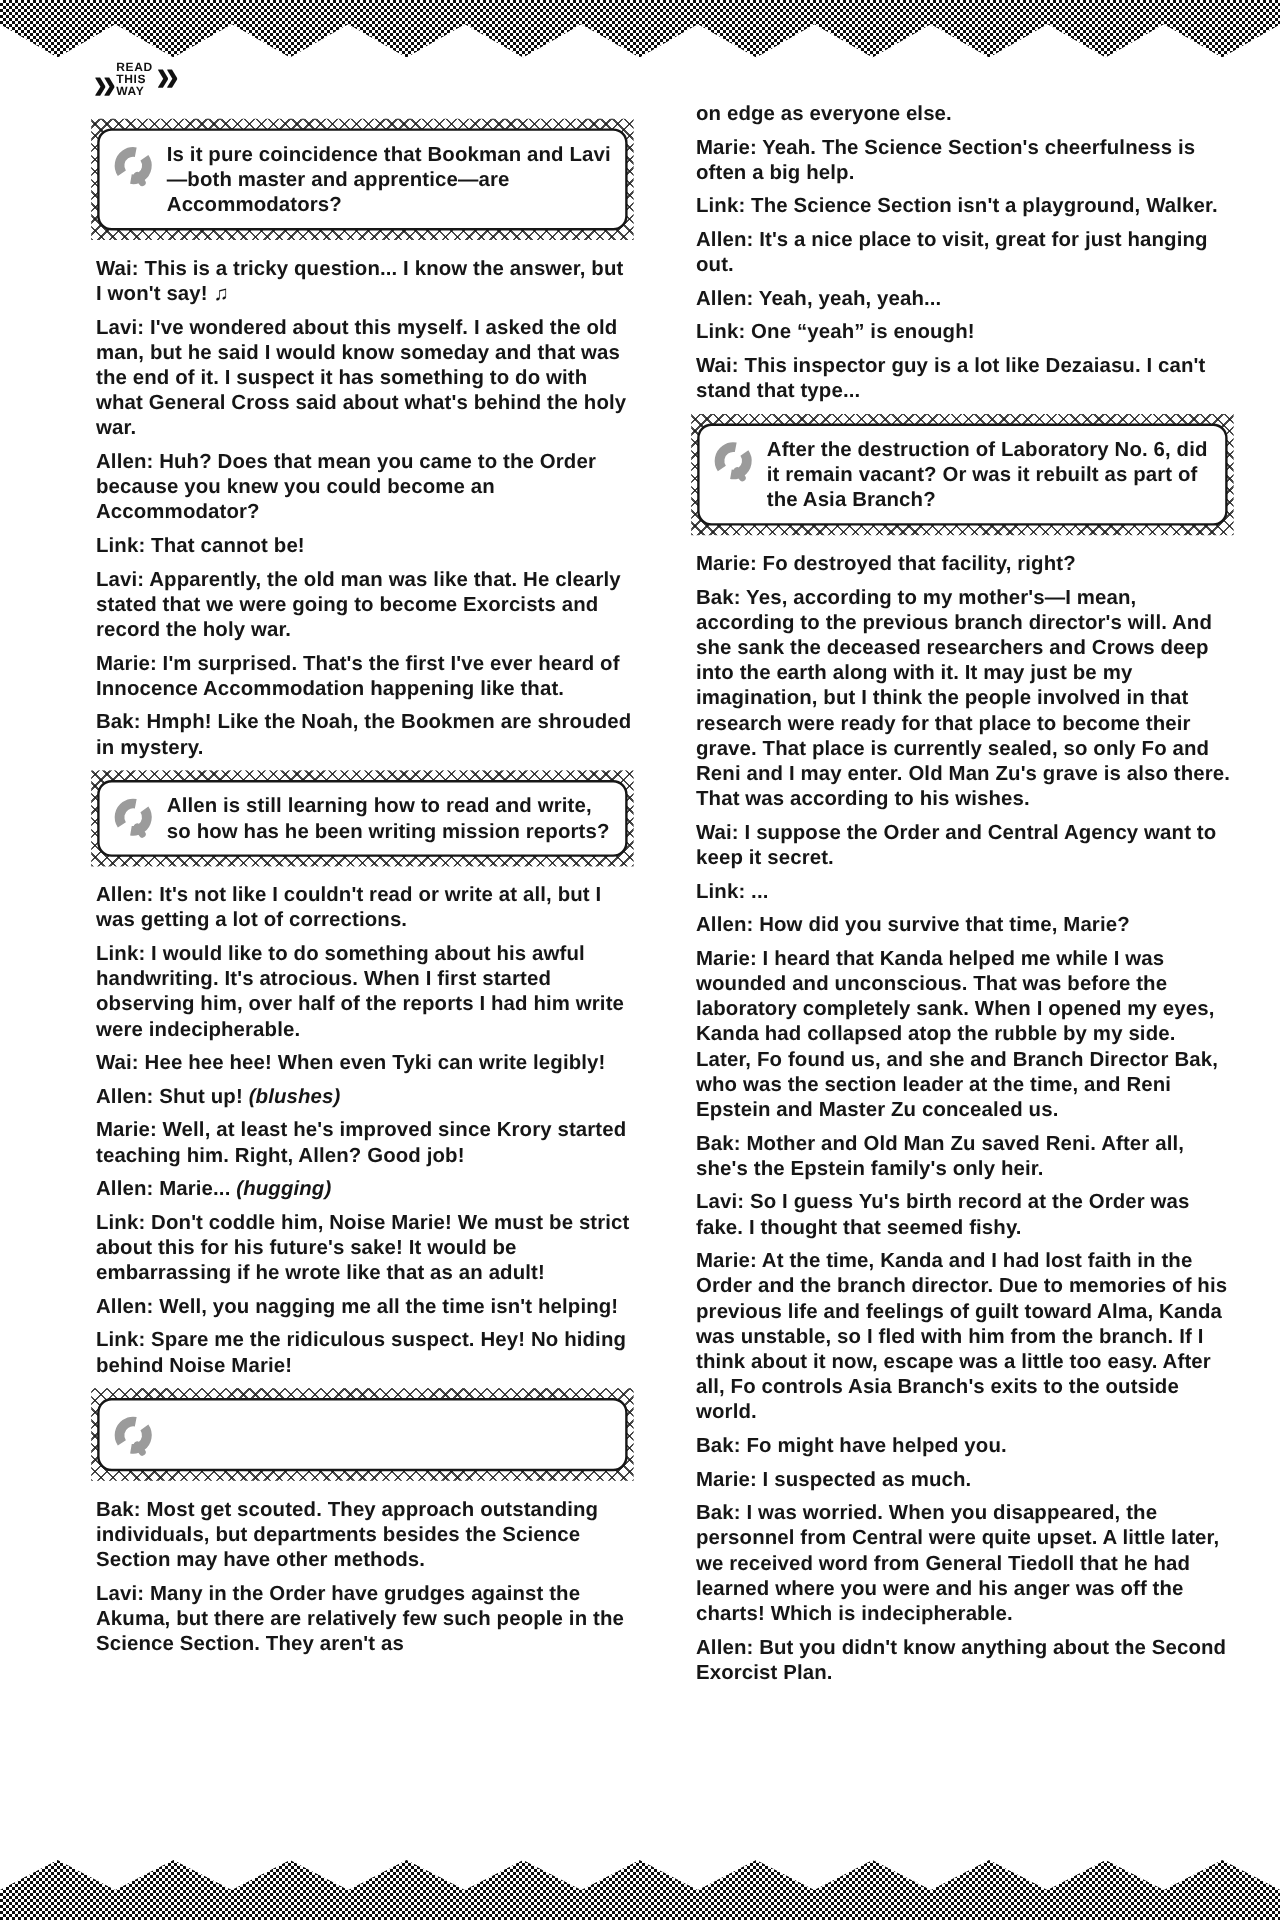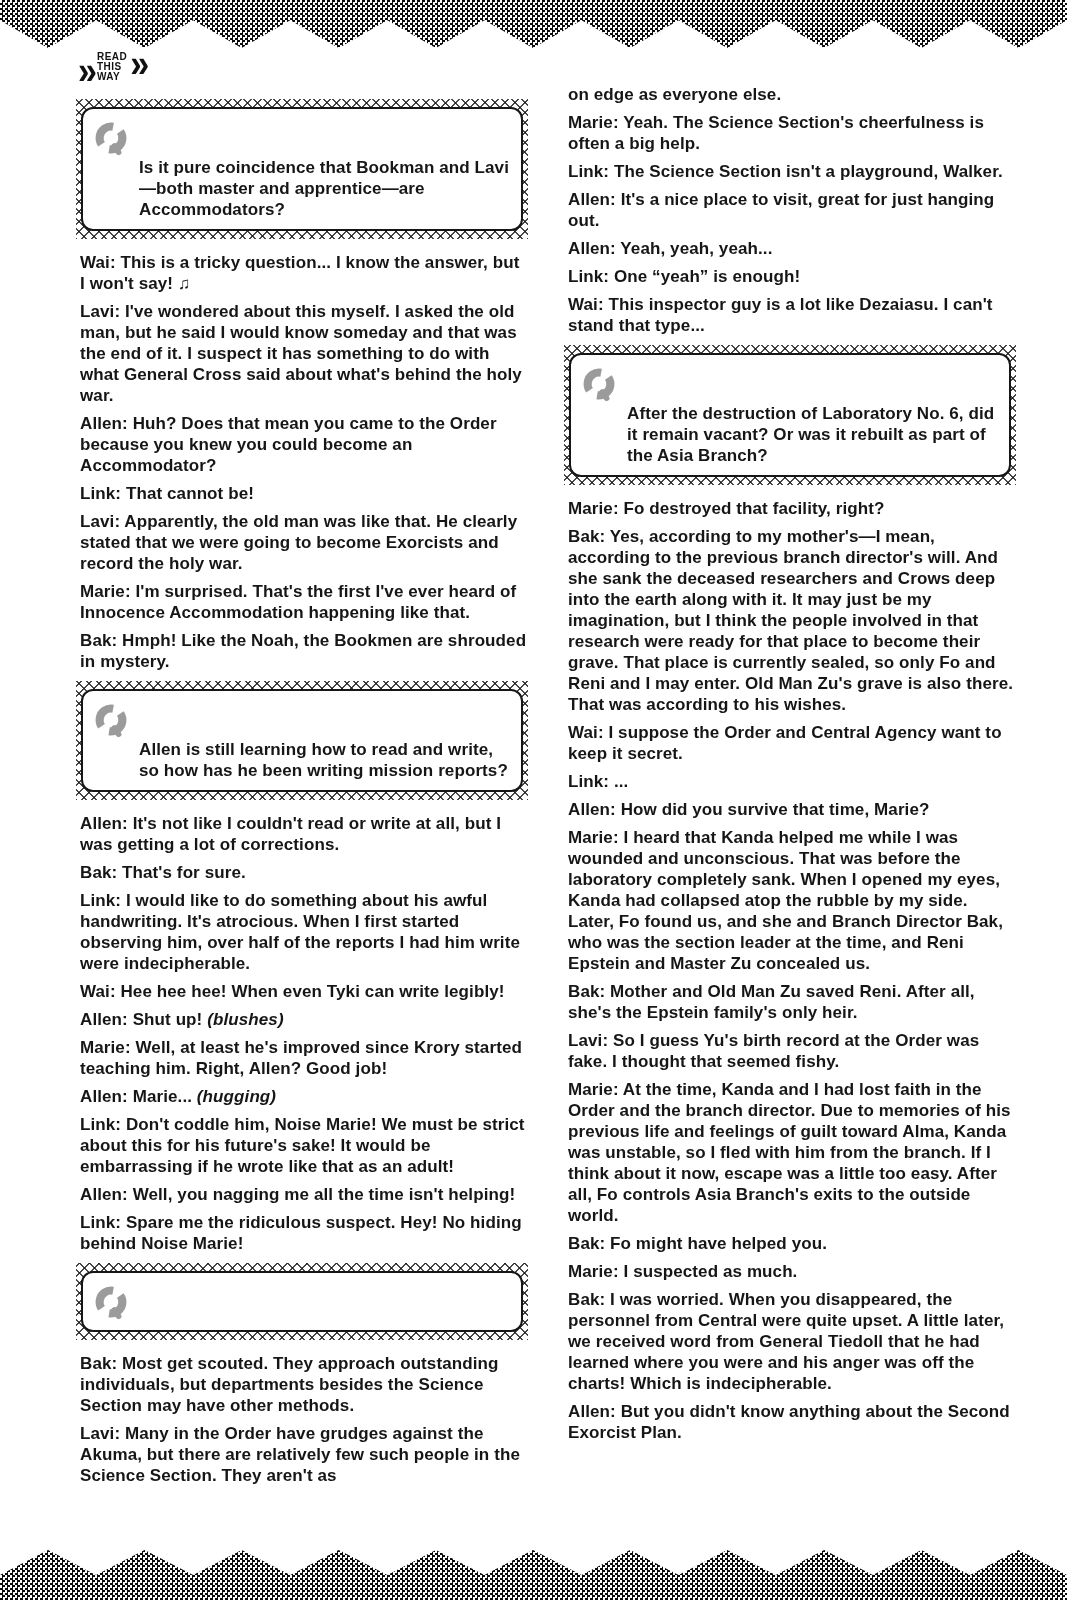--- a/index.html
+++ b/index.html
@@ -26,37 +26,37 @@
   }
   .read-way .chev{
     font-size:34px;font-weight:700;line-height:1;transform:scaleY(1.15);letter-spacing:-3px;
   }
   .read-way .chev.right{margin-top:-8px;}
   .read-way .chev.left{margin-top:6px;}
   .rtw-text{display:flex;flex-direction:column;align-items:flex-start;}
   .rtw-text span{font-size:10px;font-weight:700;line-height:10px;letter-spacing:.5px;}
   .col{position:absolute;width:452px;}
   .col-left{left:76px;top:90px;}
-  .col-right{left:564px;top:84px;}
+  .col-right{left:576px;top:84px;}
   .para{
     margin:0 0 7px 4px;font-size:17px;line-height:21px;font-weight:700;letter-spacing:.1px;
   }
   .ital{font-style:italic;}
   .q-wrap{
     margin:9px 0 13px 0;padding:8px 5px;
     background-image:
       repeating-linear-gradient(45deg, rgba(25,25,25,.8) 0 1.4px, transparent 1.4px 7px),
       repeating-linear-gradient(-45deg, rgba(25,25,25,.8) 0 1.4px, transparent 1.4px 7px);
   }
   .q-inner{
     background:#ffffff;border:2px solid #161616;border-radius:12px;
     padding:9px 10px 9px 9px;display:flex;align-items:flex-start;gap:9px;
   }
   .q-icon{flex:0 0 38px;height:38px;margin-top:1px;}
-  .q-text{font-size:17px;line-height:21px;font-weight:700;letter-spacing:.1px;margin-top:39px;}
+  .q-text{font-size:17px;line-height:21px;font-weight:700;letter-spacing:.1px;}
 </style>
 </head>
 <body>
 
 <div class="zig zig-top"></div>
 
 <div class="read-way">
   <span class="chev left">»</span>
   <span class="rtw-text">
     <span>READ</span>
@@ -90,21 +90,20 @@
         <span class="q-icon"><svg viewBox="0 0 40 40" width="38" height="38" aria-hidden="true">
             <g transform="rotate(-35 20 20)">
               <circle cx="20" cy="20" r="12" fill="none" stroke="#9b9b9b" stroke-width="8.5" stroke-dasharray="28 9.7"></circle>
             </g>
             <line x1="23.5" y1="28.5" x2="28" y2="35" stroke="#9b9b9b" stroke-width="6" stroke-linecap="round"></line>
           </svg></span>
         <div class="q-text">Allen is still learning how to read and write, so how has he been writing mission reports?</div>
       </div>
     </div>
     <p class="para"><span>Allen: It's not like I couldn't read or write at all, but I was getting a lot of corrections.</span></p>
-    <p class="para"><span>Bak: That's for sure.</span></p>
     <p class="para"><span>Link: I would like to do something about his awful handwriting. It's atrocious. When I first started observing him, over half of the reports I had him write were indecipherable.</span></p>
     <p class="para"><span>Wai: Hee hee hee! When even Tyki can write legibly!</span></p>
     <p class="para"><span>Allen: Shut up! </span><span class="ital">(blushes)</span></p>
     <p class="para"><span>Marie: Well, at least he's improved since Krory started teaching him. Right, Allen? Good job!</span></p>
     <p class="para"><span>Allen: Marie... </span><span class="ital">(hugging)</span></p>
     <p class="para"><span>Link: Don't coddle him, Noise Marie! We must be strict about this for his future's sake! It would be embarrassing if he wrote like that as an adult!</span></p>
     <p class="para"><span>Allen: Well, you nagging me all the time isn't helping!</span></p>
     <p class="para"><span>Link: Spare me the ridiculous suspect. Hey! No hiding behind Noise Marie!</span></p>
     <div class="q-wrap">
       <div class="q-inner">

